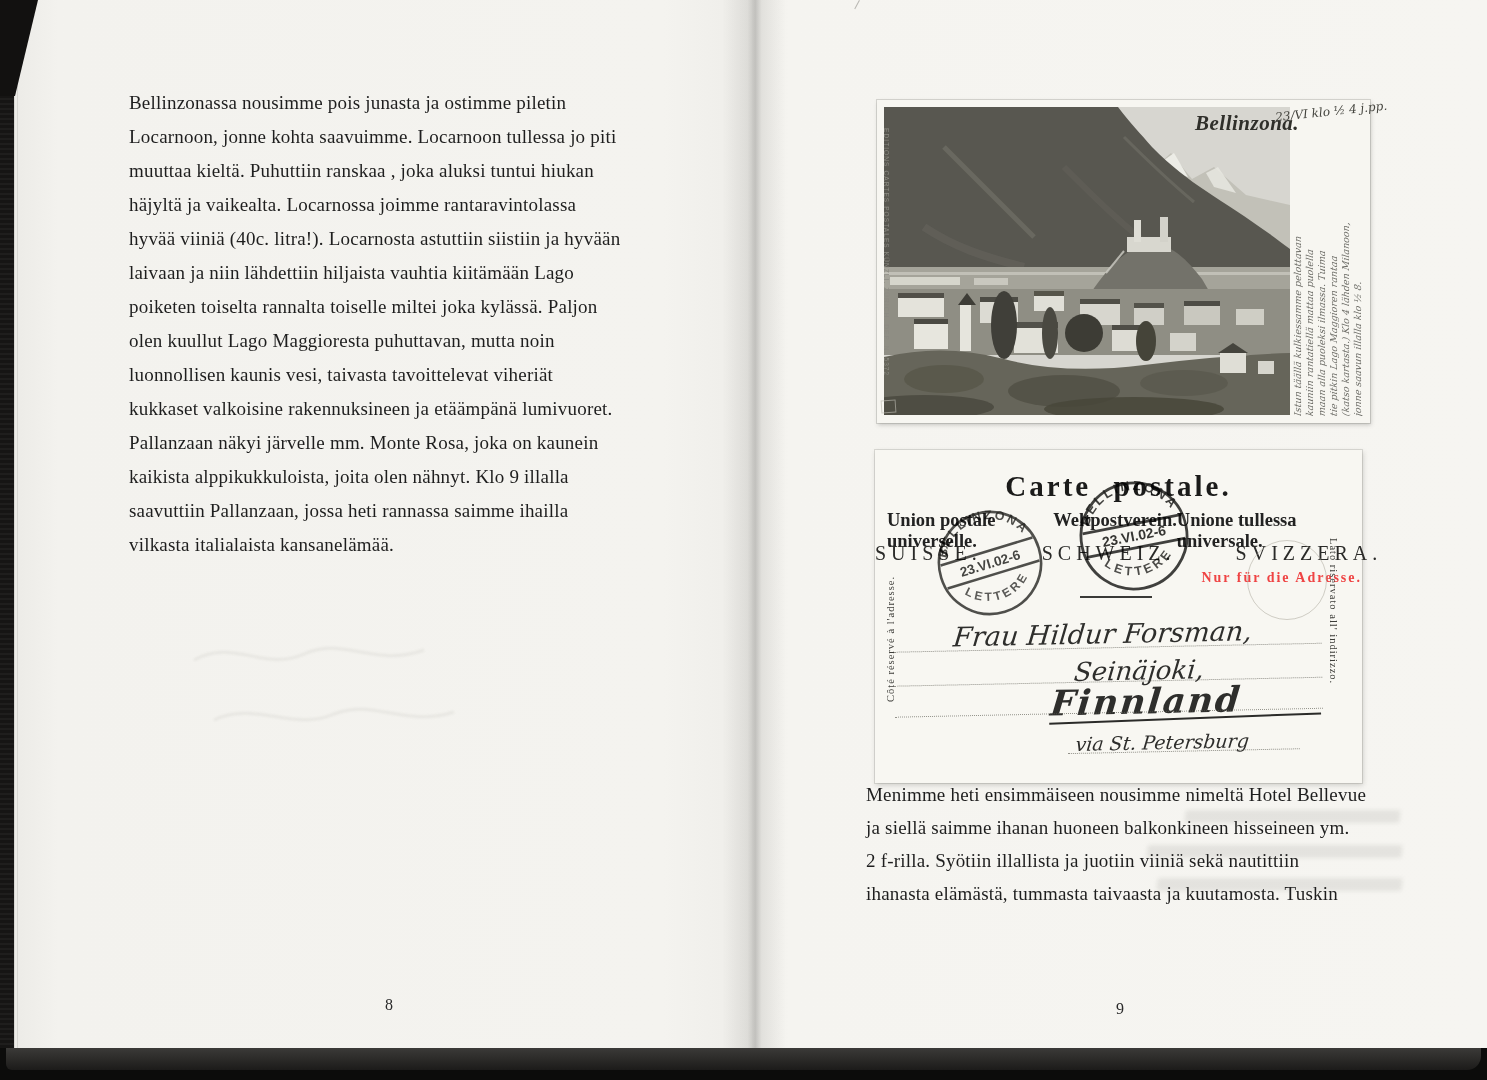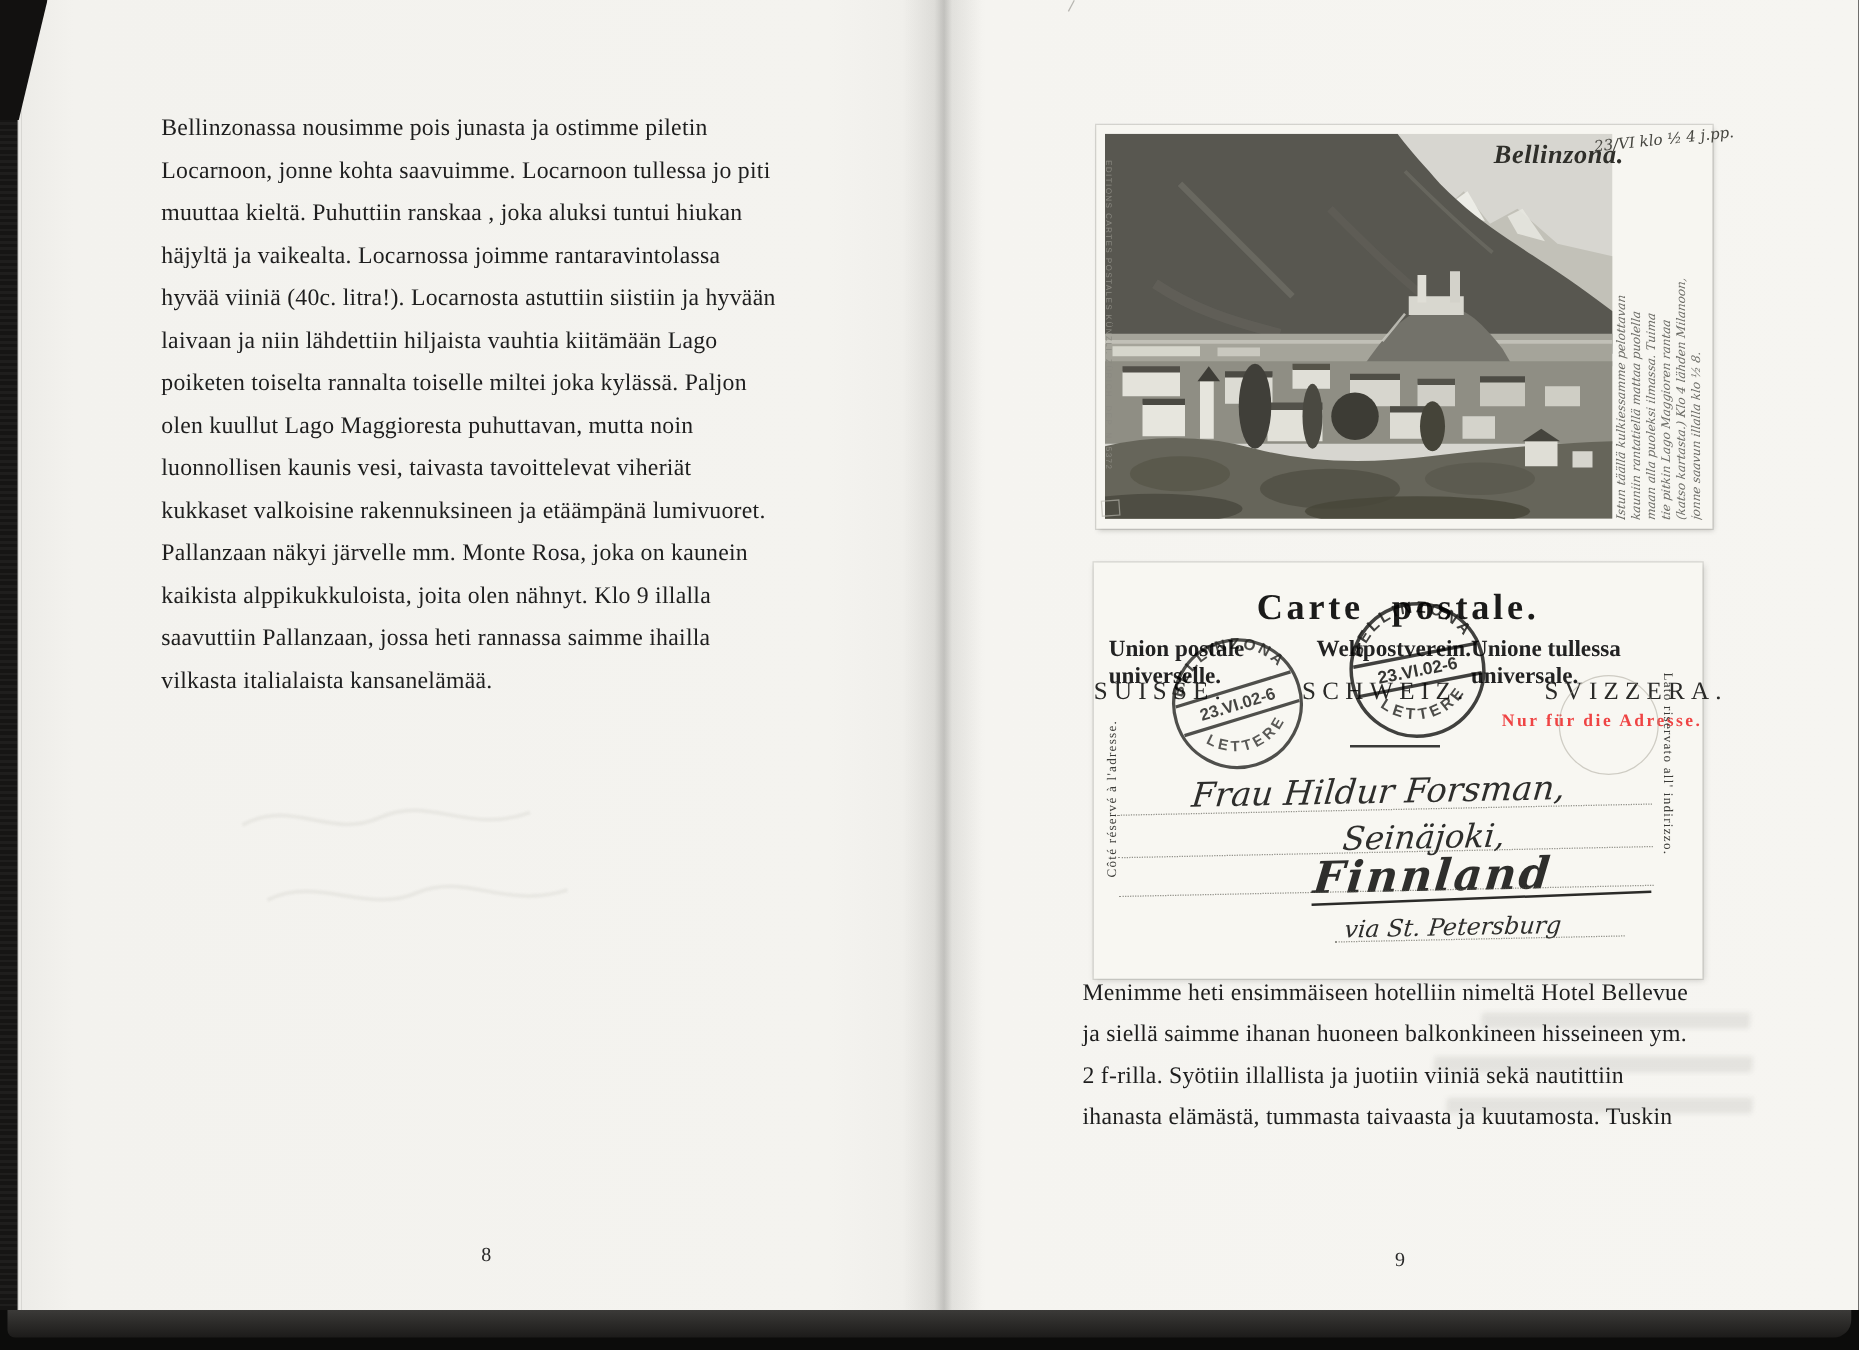--- a/index.html
+++ b/index.html
@@ -286,21 +286,21 @@
         <div class="abs hand" style="left:198px;top:282px;font-size:19px">via St. Petersburg</div>
         <div class="abs dotted" style="left:190px;top:302px;width:232px"></div>
       </div>
     </div>
 
     <div class="abs ghost" style="left:433px;top:810px;width:215px;height:13px"></div>
     <div class="abs ghost" style="left:395px;top:845px;width:255px;height:13px"></div>
     <div class="abs ghost" style="left:405px;top:878px;width:245px;height:13px"></div>
 
     <div class="abs textblockR">
-      <div class="tline">Menimme heti ensimmäiseen hotelliin nimeltä Hotel Bellevue</div>
+      <div class="tline">Menimme heti ensimmäiseen nousimme nimeltä Hotel Bellevue</div>
       <div class="tline">ja siellä saimme ihanan huoneen balkonkineen hisseineen ym.</div>
       <div class="tline">2 f-rilla. Syötiin illallista ja juotiin viiniä sekä nautittiin</div>
       <div class="tline">ihanasta elämästä, tummasta taivaasta ja kuutamosta. Tuskin</div>
     </div>
 
     <div class="abs pageno" style="left:348px;top:1000px">9</div>
   </div>
 
   <div class="abs gutter"></div>
   <div class="abs page-edge-line"></div>

